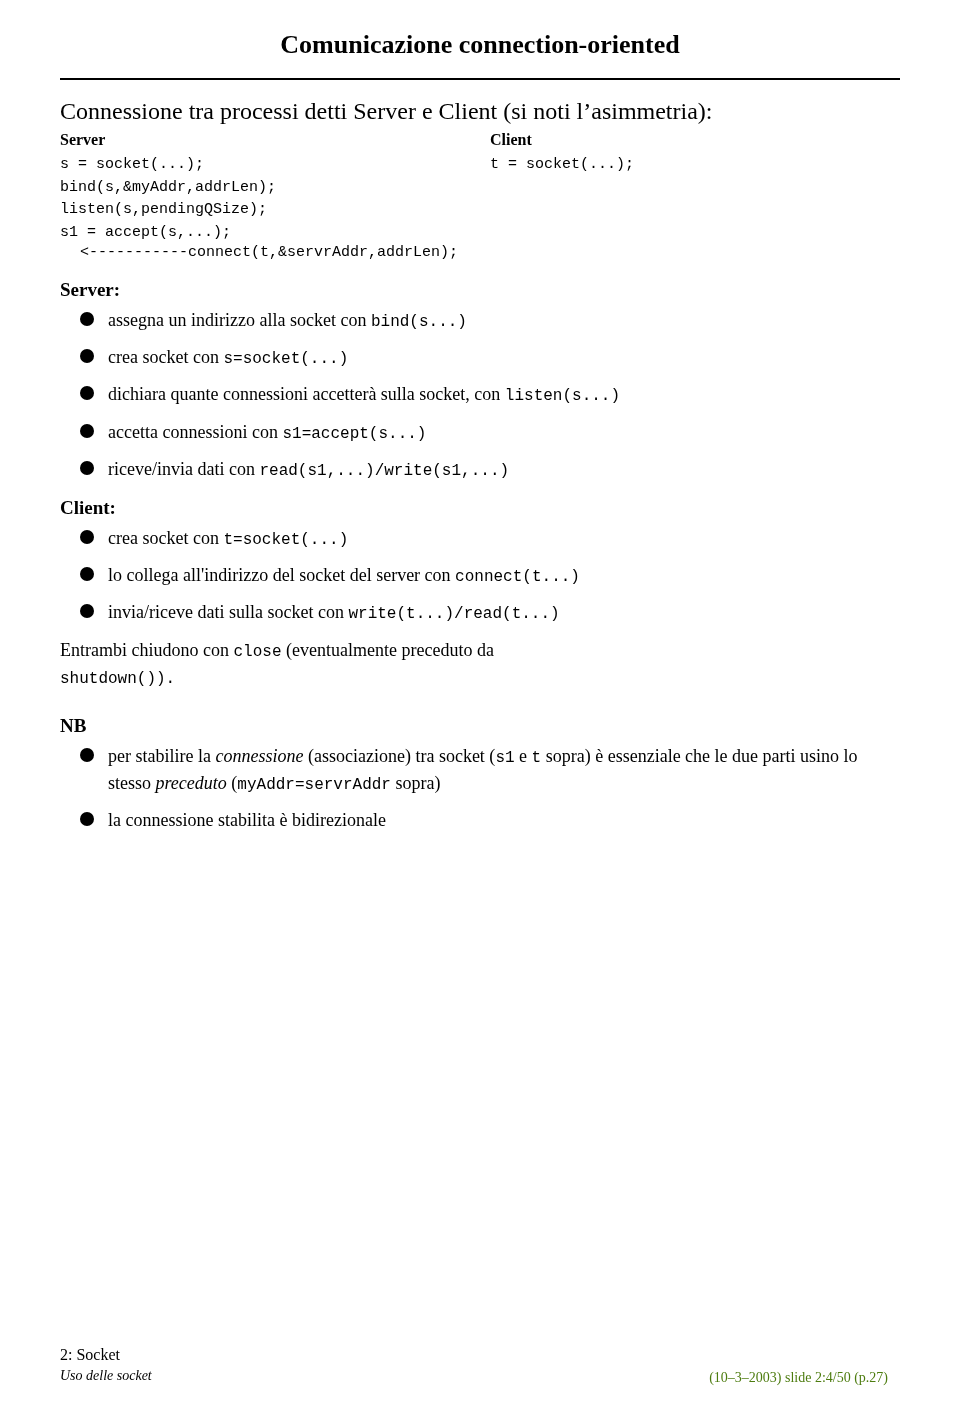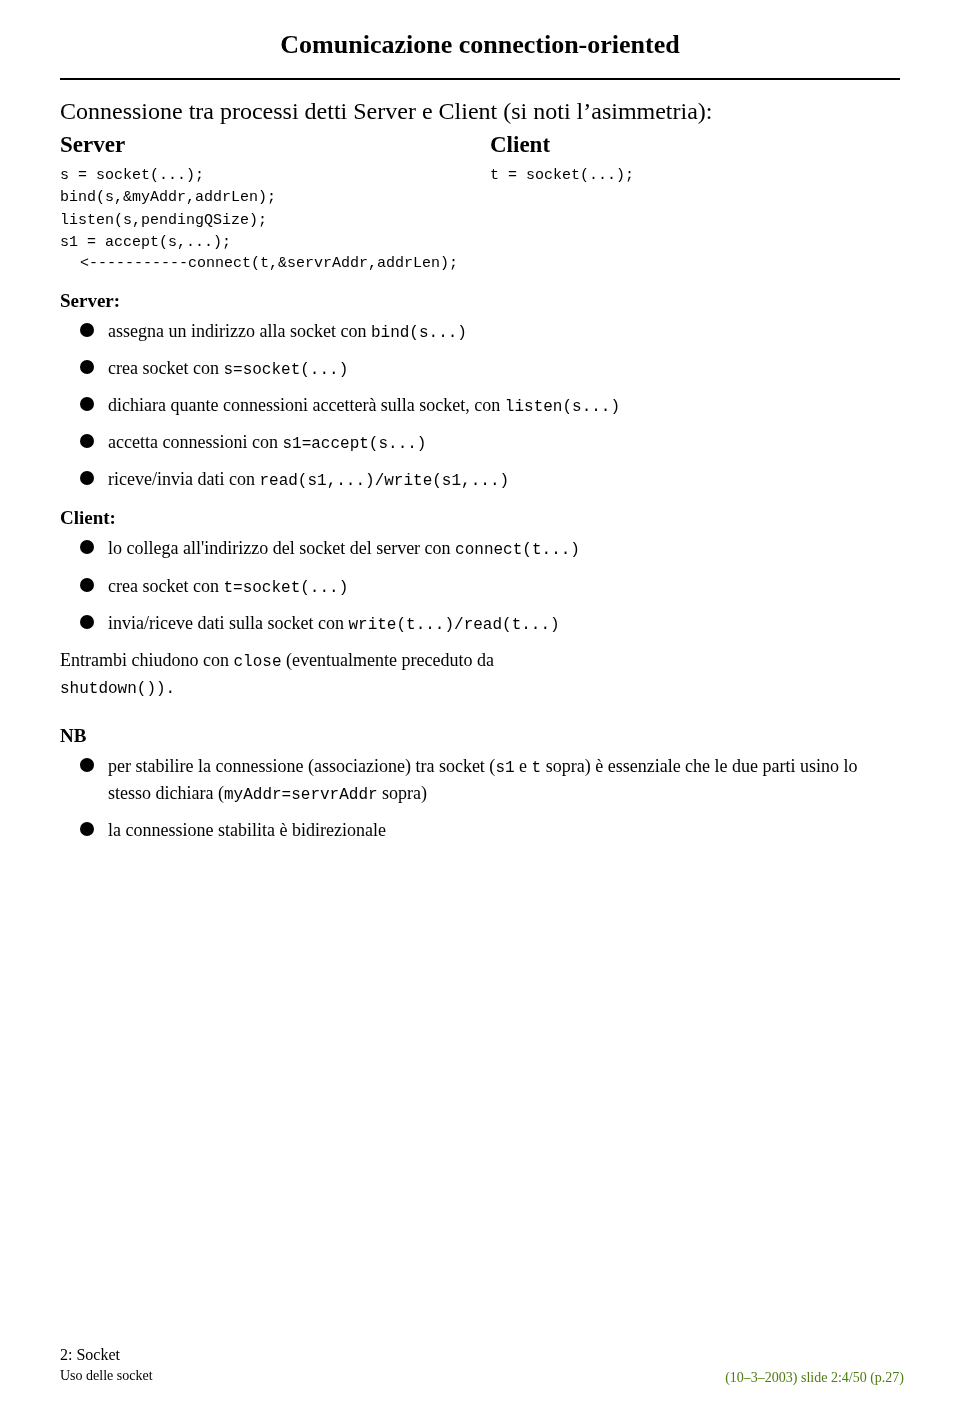--- a/index.html
+++ b/index.html
@@ -42,21 +42,21 @@
     }
 
     .col-client {
       width: 50%;
       padding-left: 10px;
     }
 
     .col-label {
       font-weight: bold;
       font-family: 'Times New Roman', Times, serif;
-      font-size: 23px;
+      font-size: 16px;
       margin-bottom: 2px;
     }
 
     .code-block {
       font-family: 'Courier New', Courier, monospace;
       font-size: 15px;
       white-space: pre;
     }
 
     .divider-line {
@@ -117,46 +117,48 @@
       font-weight: bold;
       font-size: 19px;
       margin-top: 8px;
       margin-bottom: 6px;
     }
 
     .footer {
       position: absolute;
       bottom: 20px;
       left: 60px;
-      right: 56px;
+      right: 72px;
       display: flex;
       justify-content: space-between;
       align-items: flex-end;
     }
 
     .footer-left {
       font-size: 15px;
       line-height: 1.4;
     }
 
     .footer-left .footer-main {
       font-size: 16px;
       font-weight: normal;
     }
 
     .footer-left .footer-sub {
+      font-style: italic;
       font-size: 14px;
     }
 
     .footer-right {
       font-size: 14px;
       color: #4d7c0f;
     }
 
     .italic {
+      font-style: italic;
     }
   </style>
 </head>
 <body>
 
 <h1 class="page-title">Comunicazione connection-oriented</h1>
 
 <hr class="divider-line">
 
 <p class="intro-text">Connessione tra processi detti Server e Client (si noti l’asimmetria):</p>
@@ -198,43 +200,43 @@
   <li>
     <span class="bullet-dot"></span>
     <span class="li-text">riceve/invia dati con <code>read(s1,...)/write(s1,...)</code></span>
   </li>
 </ul>
 
 <div class="section-label">Client:</div>
 <ul class="bullet-list">
   <li>
     <span class="bullet-dot"></span>
+    <span class="li-text">crea socket con <code>t=socket(...)</code></span>
+  </li>
+  <li>
+    <span class="bullet-dot"></span>
     <span class="li-text">lo collega all'indirizzo del socket del server con <code>connect(t...)</code></span>
-  </li>
-  <li>
-    <span class="bullet-dot"></span>
-    <span class="li-text">crea socket con <code>t=socket(...)</code></span>
   </li>
   <li>
     <span class="bullet-dot"></span>
     <span class="li-text">invia/riceve dati sulla socket con <code>write(t...)/read(t...)</code></span>
   </li>
 </ul>
 
 <p class="closing-text">
   Entrambi chiudono con <code>close</code> (eventualmente preceduto da<br>
   <code>shutdown()).</code>
 </p>
 
 <div class="nb-label">NB</div>
 <ul class="bullet-list">
   <li>
     <span class="bullet-dot"></span>
     <span class="li-text">
-      per stabilire la <span class="italic">connessione</span> (associazione) tra socket (<code>s1</code> e <code>t</code> sopra) è essenziale che le due parti usino lo stesso <span class="italic">dichiara</span> (<code>myAddr=servrAddr</code> sopra)
+      per stabilire la <span class="italic">connessione</span> (associazione) tra socket (<code>s1</code> e <code>t</code> sopra) è essenziale che le due parti usino lo stesso <span class="italic">preceduto</span> (<code>myAddr=servrAddr</code> sopra)
     </span>
   </li>
   <li>
     <span class="bullet-dot"></span>
     <span class="li-text">la connessione stabilita è bidirezionale</span>
   </li>
 </ul>
 
 <div class="footer">
   <div class="footer-left">

